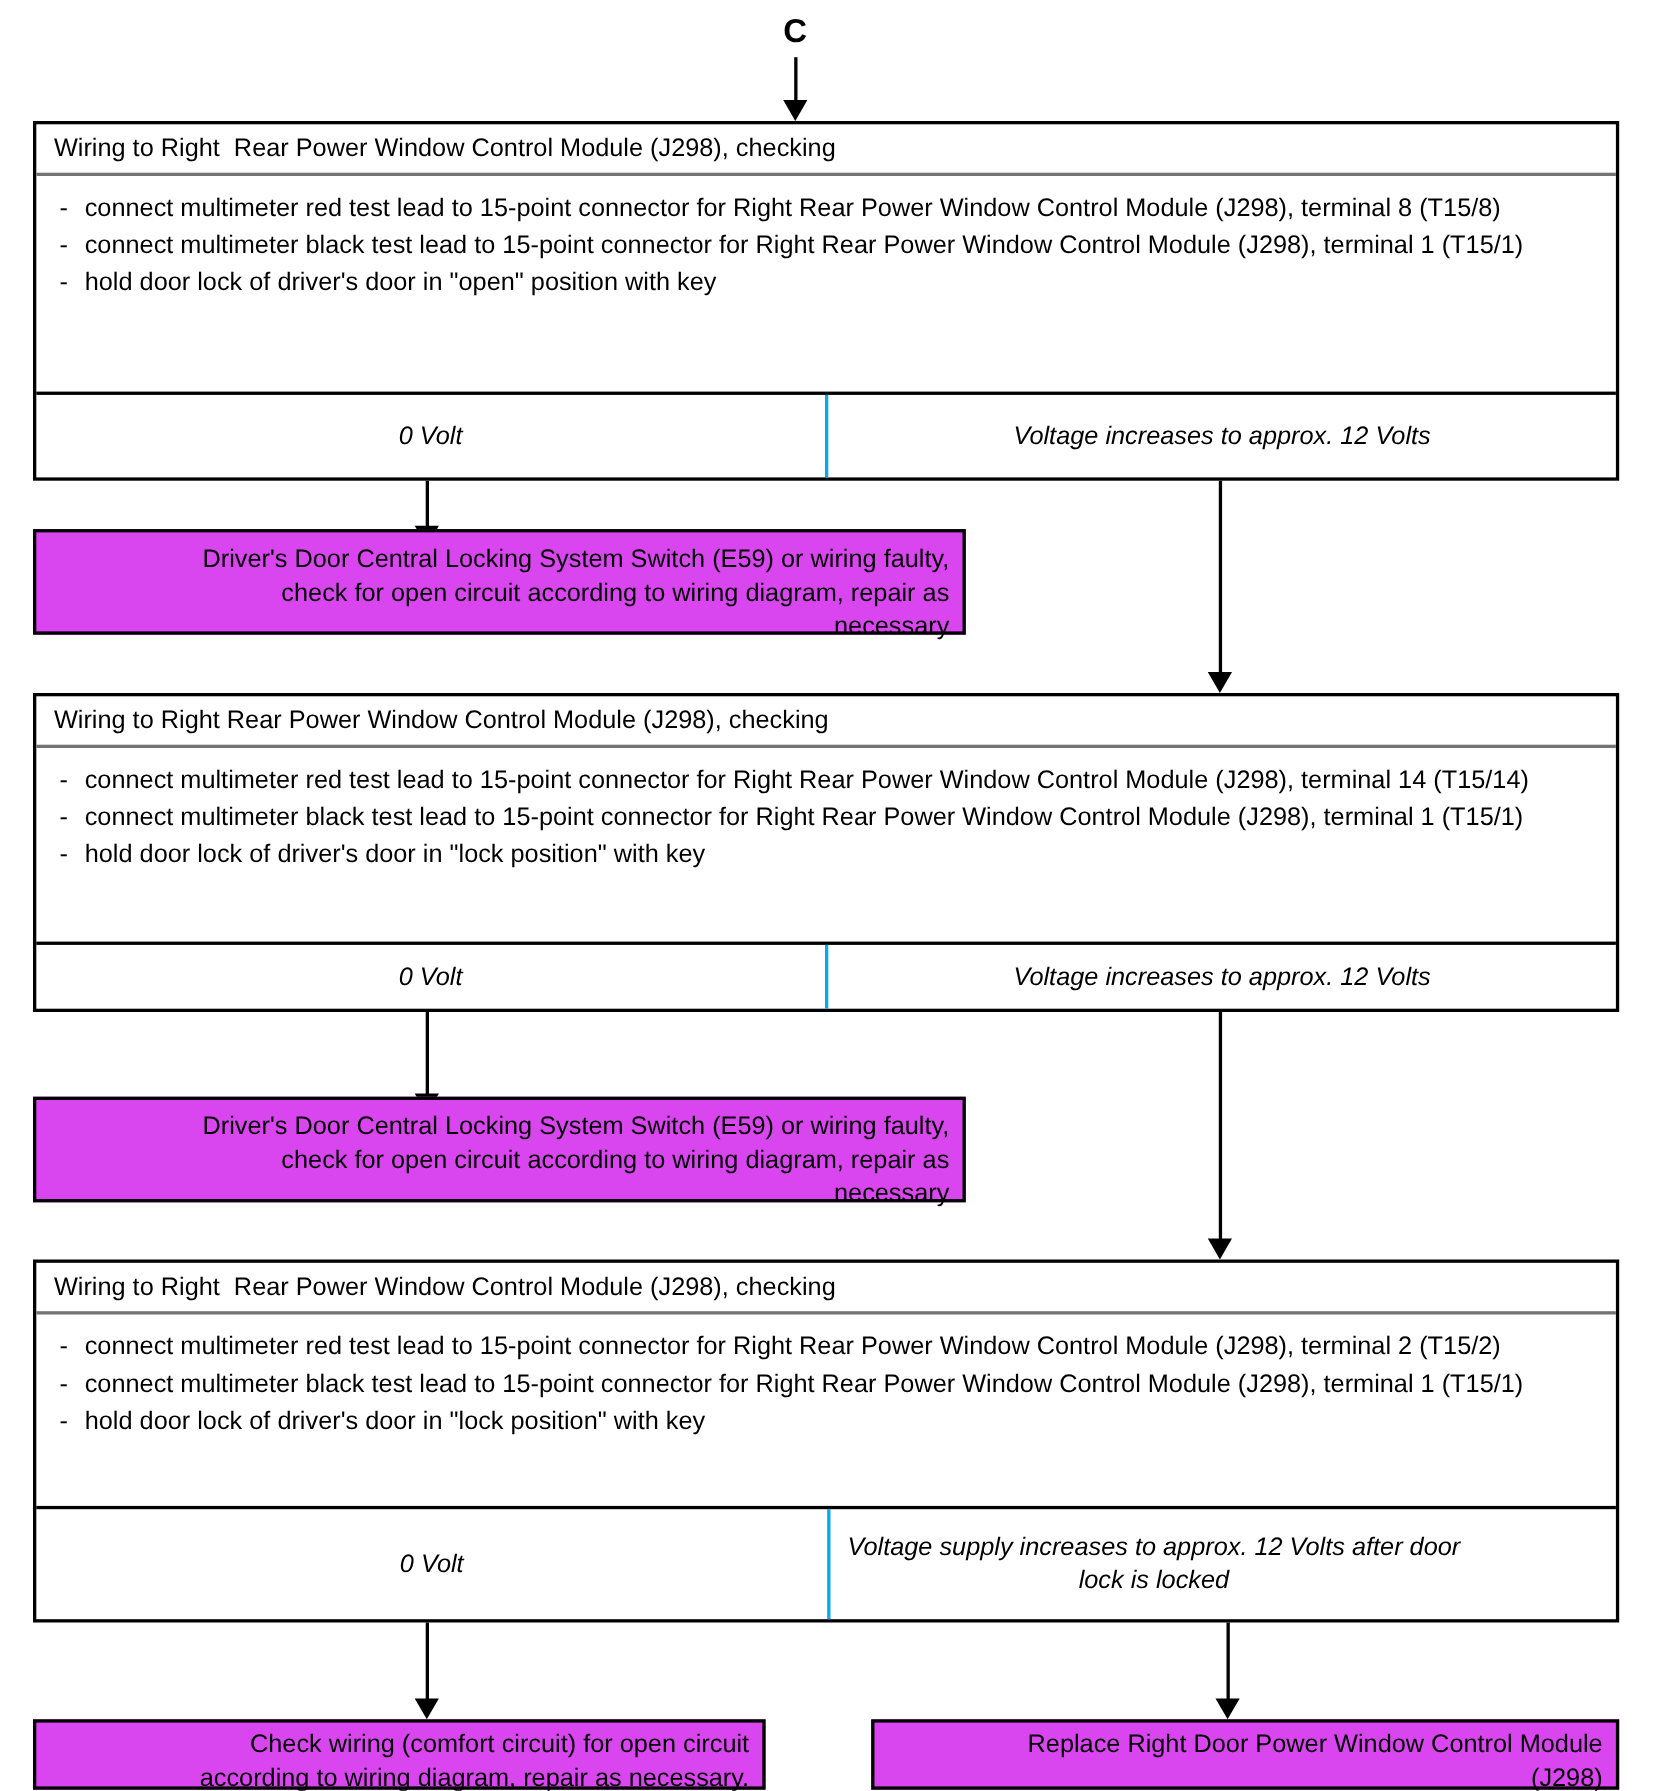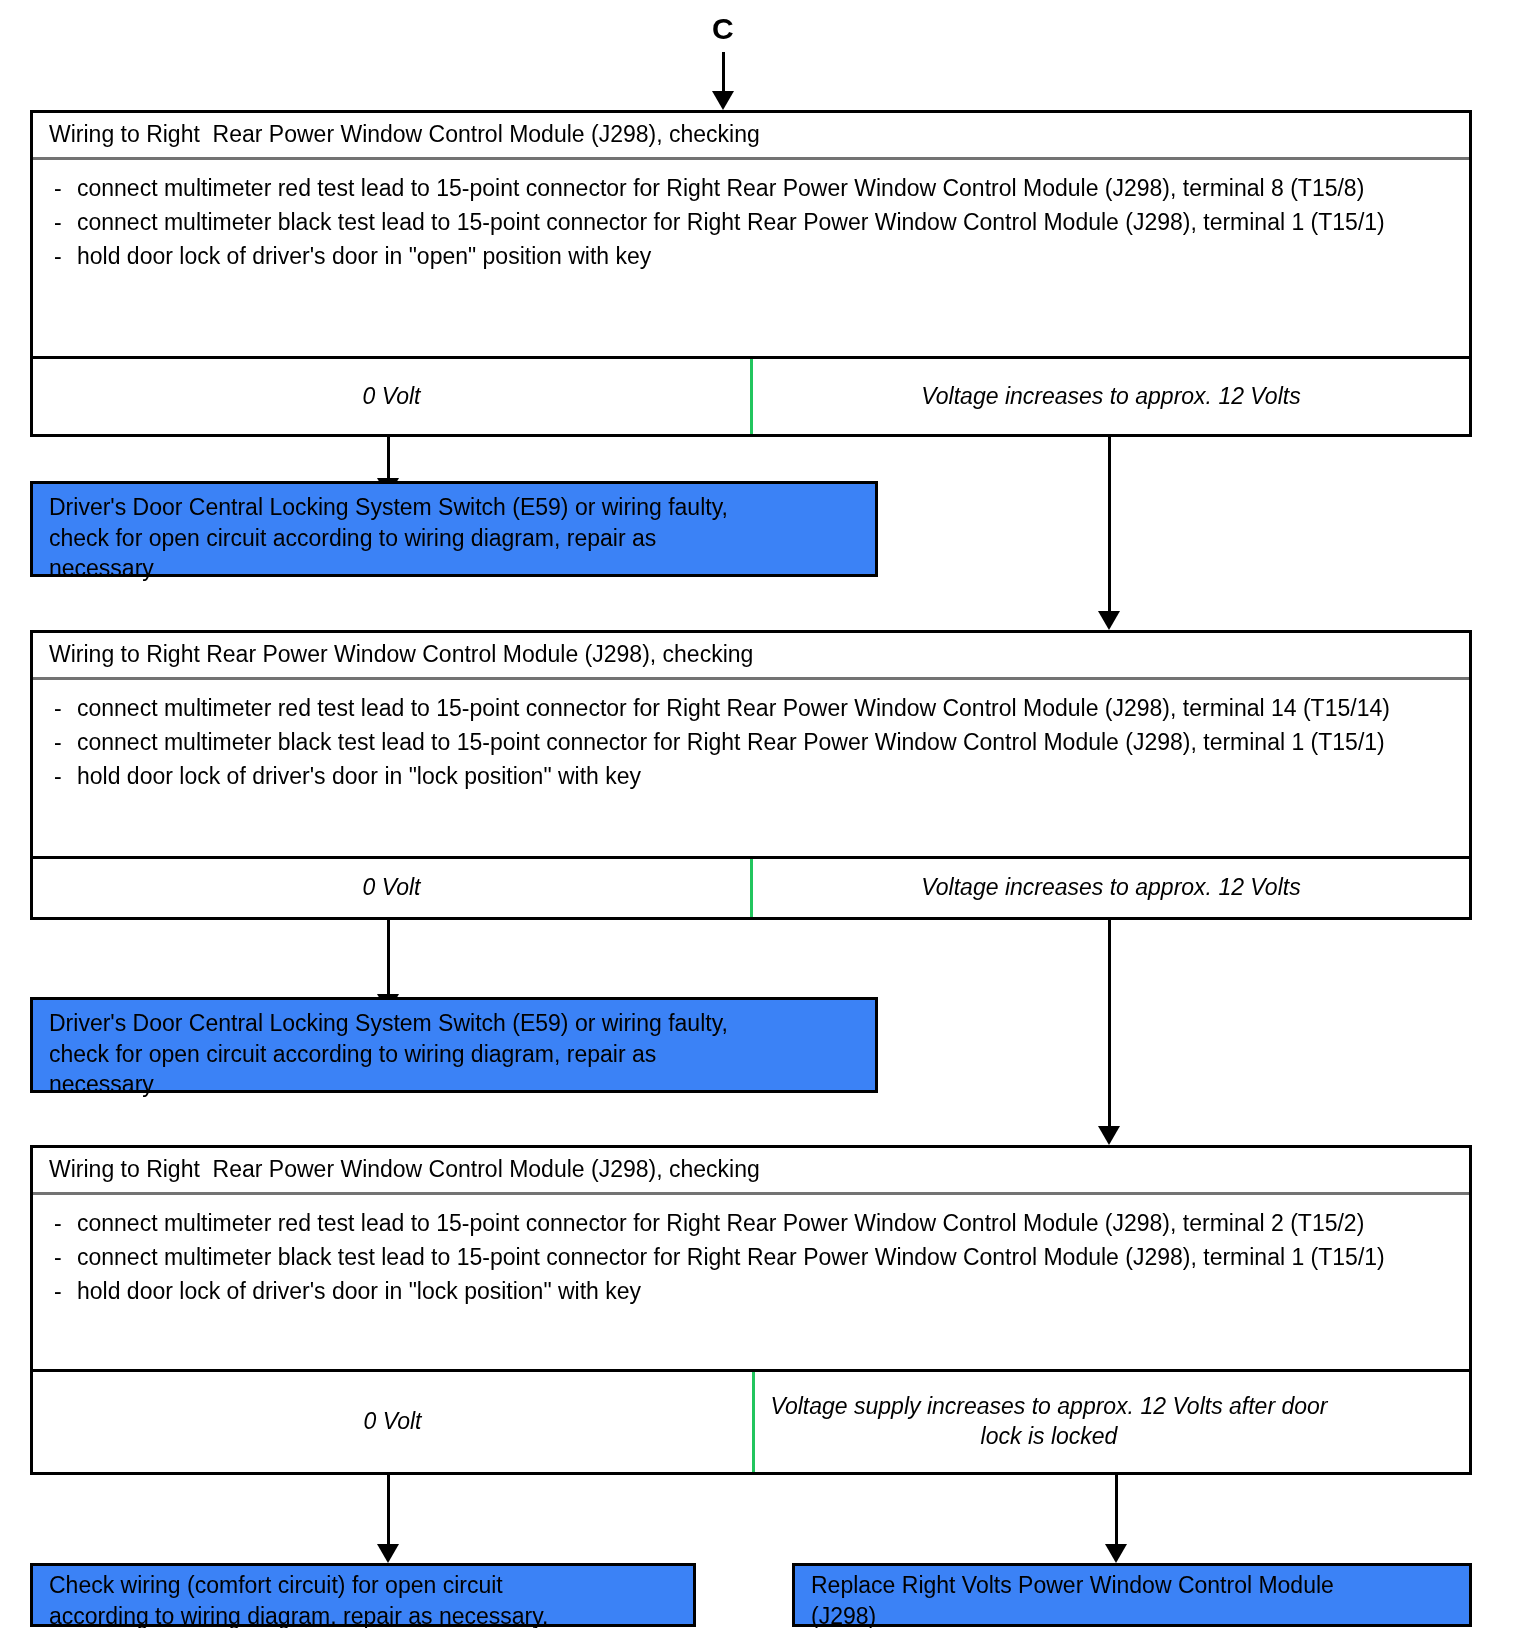--- a/index.html
+++ b/index.html
@@ -105,33 +105,34 @@
     align-items: center;
     justify-content: center;
     text-align: center;
     font-size: 23px;
     line-height: 1.3;
     box-sizing: border-box;
     padding: 4px 4px;
     font-style: italic;
   }
   .test-box .tb-results .res-cell.right {
-    border-left: 3px solid #22c55e;
+    border-left: 3px solid #0ea5e9;
   }
 
   
   .action-box {
     position: absolute;
     border: 3px solid #000;
     box-sizing: border-box;
-    background: #3b82f6;
+    background: #d946ef;
     padding: 8px 12px 8px 16px;
     font-size: 23px;
     line-height: 1.33;
     white-space: pre-line;
+    text-align: right;
   }
 </style>
 </head>
 <body>
 
 <div class="canvas">
 
   <div class="conn-label" style="left:712px; top:14px;">C</div>
 
   <div class="arrow" style="left:712px; top:52px; width:22px; height:58px;">
@@ -218,16 +219,16 @@
   </div>
 
   <div class="arrow" style="left:1105px; top:1475px; width:22px; height:88px;">
     <div class="shaft" style="height:70px;"></div>
     <div class="head"></div>
   </div>
 
   <div class="action-box" style="left:30px; top:1563px; width:666px; height:64px; padding-top:4px;">Check wiring (comfort circuit) for open circuit
 according to wiring diagram, repair as necessary.</div>
 
-  <div class="action-box" style="left:792px; top:1563px; width:680px; height:64px; padding-top:4px;">Replace Right  Volts Power Window Control Module
+  <div class="action-box" style="left:792px; top:1563px; width:680px; height:64px; padding-top:4px;">Replace Right  Door Power Window Control Module
 (J298)</div>
 
 </div>
 
 </body></html>

